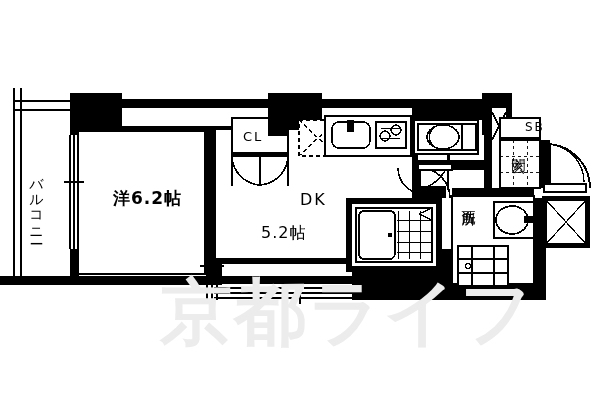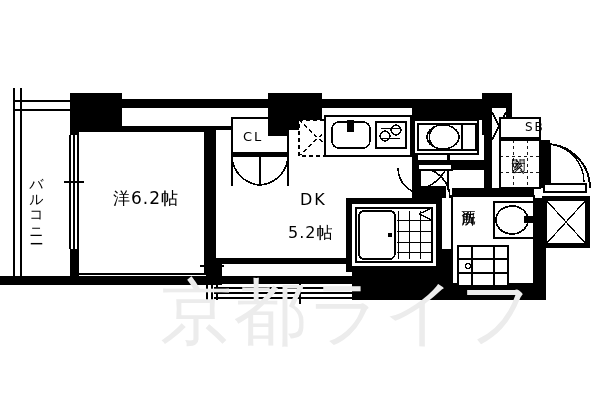--- a/index.html
+++ b/index.html
@@ -4,21 +4,21 @@
 <style>
   html,body{margin:0;padding:0;background:#ffffff;}
   body{width:600px;height:400px;overflow:hidden;
        font-family:"DejaVu Sans","Liberation Sans",sans-serif;}
   #plan{position:relative;width:600px;height:400px;background:#ffffff;}
   #plan svg{display:block;}
   .lbl{position:absolute;color:#000;font-family:"DejaVu Sans",sans-serif;
        white-space:pre;line-height:1;}
   .vlbl{writing-mode:vertical-rl;text-orientation:upright;}
   #watermark{position:absolute;left:160px;top:272px;width:330px;height:80px;
-             color:#ececec;font-size:72px;font-weight:normal;letter-spacing:2px;
+             color:#ececec;font-size:72px;font-weight:bold;letter-spacing:2px;
              font-family:"DejaVu Sans",sans-serif;white-space:nowrap;
              pointer-events:none;line-height:80px;}
 </style>
 </head>
 <body>
 
 <div id="plan">
 
   <svg width="600" height="400" viewBox="0 0 600 400" shape-rendering="crispEdges">
 
@@ -209,25 +209,25 @@
       <line x1="214" y1="293" x2="352" y2="293" stroke="#000" stroke-width="1.6"></line>
       <line x1="214" y1="298" x2="352" y2="298" stroke="#000" stroke-width="1.6"></line>
       <line x1="300" y1="282" x2="300" y2="304" stroke="#000" stroke-width="1.4"></line>
       <rect x="0" y="276" width="70" height="9" fill="#000"></rect>
     </g>
 
   </svg>
 
   <div class="lbl vlbl" style="left:30px;top:168px;font-size:14px;letter-spacing:1px;">バルコニー</div>
 
-  <div class="lbl" style="left:113px;top:190px;font-size:17px;letter-spacing:1px;">洋6.2帖</div>
+  <div class="lbl" style="left:113px;top:190px;font-size:17px;letter-spacing:1px;font-weight:bold;">洋6.2帖</div>
 
   <div class="lbl" style="left:279px;top:192px;font-size:16px;letter-spacing:2px;margin-left:21px;">DK</div>
 
-  <div class="lbl" style="left:288px;top:225px;font-size:16px;letter-spacing:1px;">5.2帖</div>
+  <div class="lbl" style="left:261px;top:225px;font-size:16px;letter-spacing:1px;">5.2帖</div>
 
   <div class="lbl" style="left:243px;top:130px;font-size:13px;letter-spacing:2px;">CL</div>
 
   <div class="lbl" style="left:507px;top:121px;font-size:12px;letter-spacing:2px;margin-left:18px;">SB</div>
 
   <div class="lbl vlbl" style="left:512px;top:148px;font-size:14px;">玄関</div>
 
   <div class="lbl vlbl" style="left:462px;top:200px;font-size:14px;">洗面所</div>
 
   <div id="watermark">京都ライフ</div>

